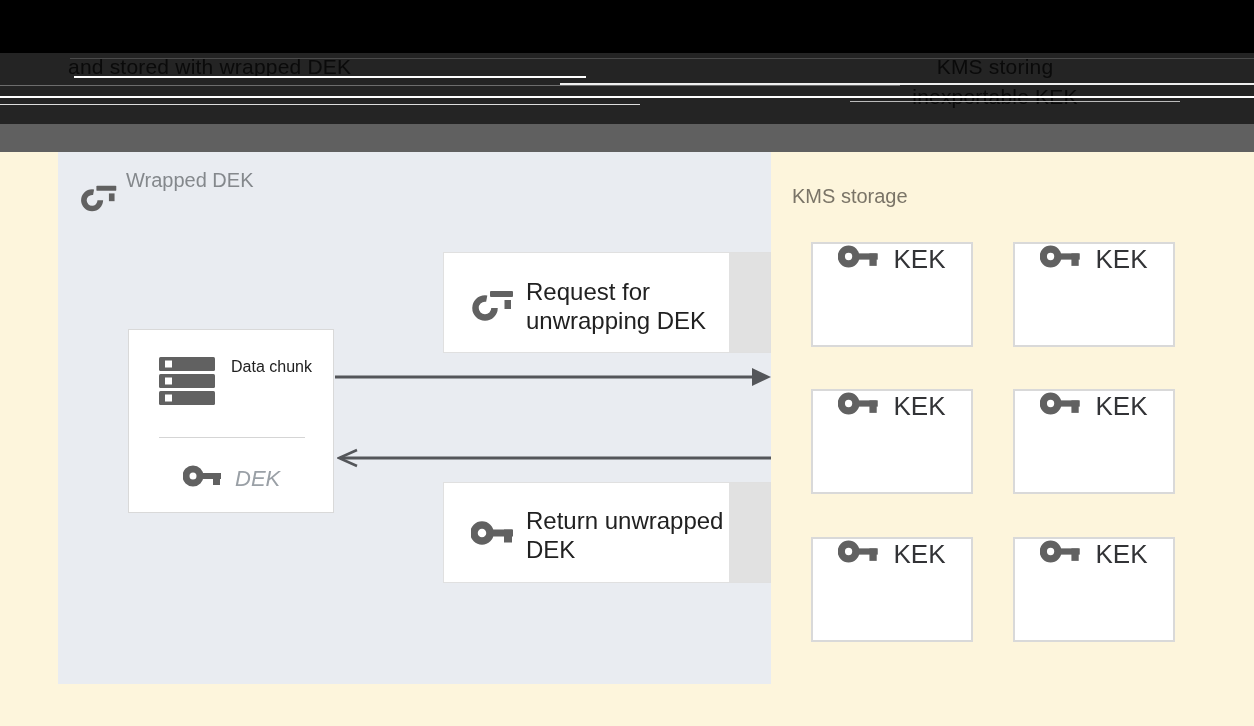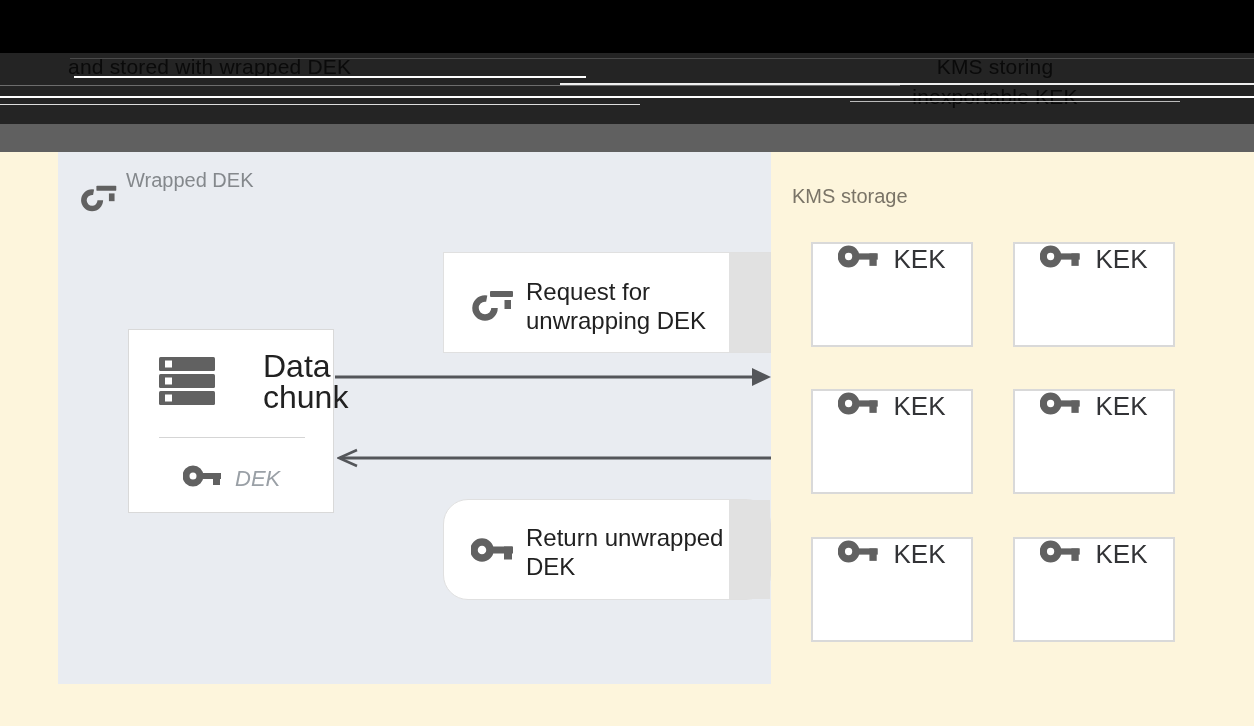--- a/index.html
+++ b/index.html
@@ -23,28 +23,28 @@
   .g5{left:0px;top:96px;width:1254px;height:2px;background:#ffffff;}
   .g6{left:0px;top:104px;width:640px;height:1px;background:#dddddd;}
   .g7{left:850px;top:101px;width:330px;height:1px;background:#bbbbbb;}
   
   .panel-left{position:absolute;left:58px;top:152px;width:713px;height:532px;background:#e9ecf1;}
   .panel-left-title{position:absolute;left:126px;top:169px;font-size:20px;color:#84888c;}
   .wrapped-key-hdr{position:absolute;left:80px;top:177px;}
   
   .data-box{position:absolute;left:128px;top:329px;width:206px;height:184px;background:#fff;border:1px solid #d9d9d9;box-sizing:border-box;}
   .storage-ic{position:absolute;left:30px;top:26px;}
-  .data-label{position:absolute;left:102px;top:21px;width:92px;font-size:32px;line-height:31px;color:#212121;margin-left:32px;}
+  .data-label{position:absolute;left:102px;top:21px;width:92px;font-size:16px;line-height:31px;color:#212121;}
   .data-divider{position:absolute;left:30px;top:107px;width:146px;height:1px;background:#d5d5d5;}
   .dek-ic{position:absolute;left:54px;top:134px;}
   .dek-label{position:absolute;left:106px;top:136px;font-size:22px;color:#9aa0a6;font-style:italic;}
   
   .note-box{position:absolute;left:443px;width:328px;height:101px;background:#fff;border:1px solid #e0e0e0;box-sizing:border-box;padding-left:8px;}
   .note-request{top:252px;}
-  .note-return{top:499px;border-radius:25px;}
+  .note-return{top:482px;}
   .note-strip{position:absolute;right:0;top:0;width:41px;height:100%;background:#e1e1e1;}
   .note-ic{position:absolute;left:27px;}
   .note-text{position:absolute;left:82px;width:225px;font-size:24px;line-height:29px;color:#212121;}
   .note-request .note-ic{top:30px;}
   .note-request .note-text{top:24px;}
   .note-return .note-ic{top:36px;}
   .note-return .note-text{top:23px;}
   
   .arrow{position:absolute;}
   .arrow-right{left:335px;top:367px;}

